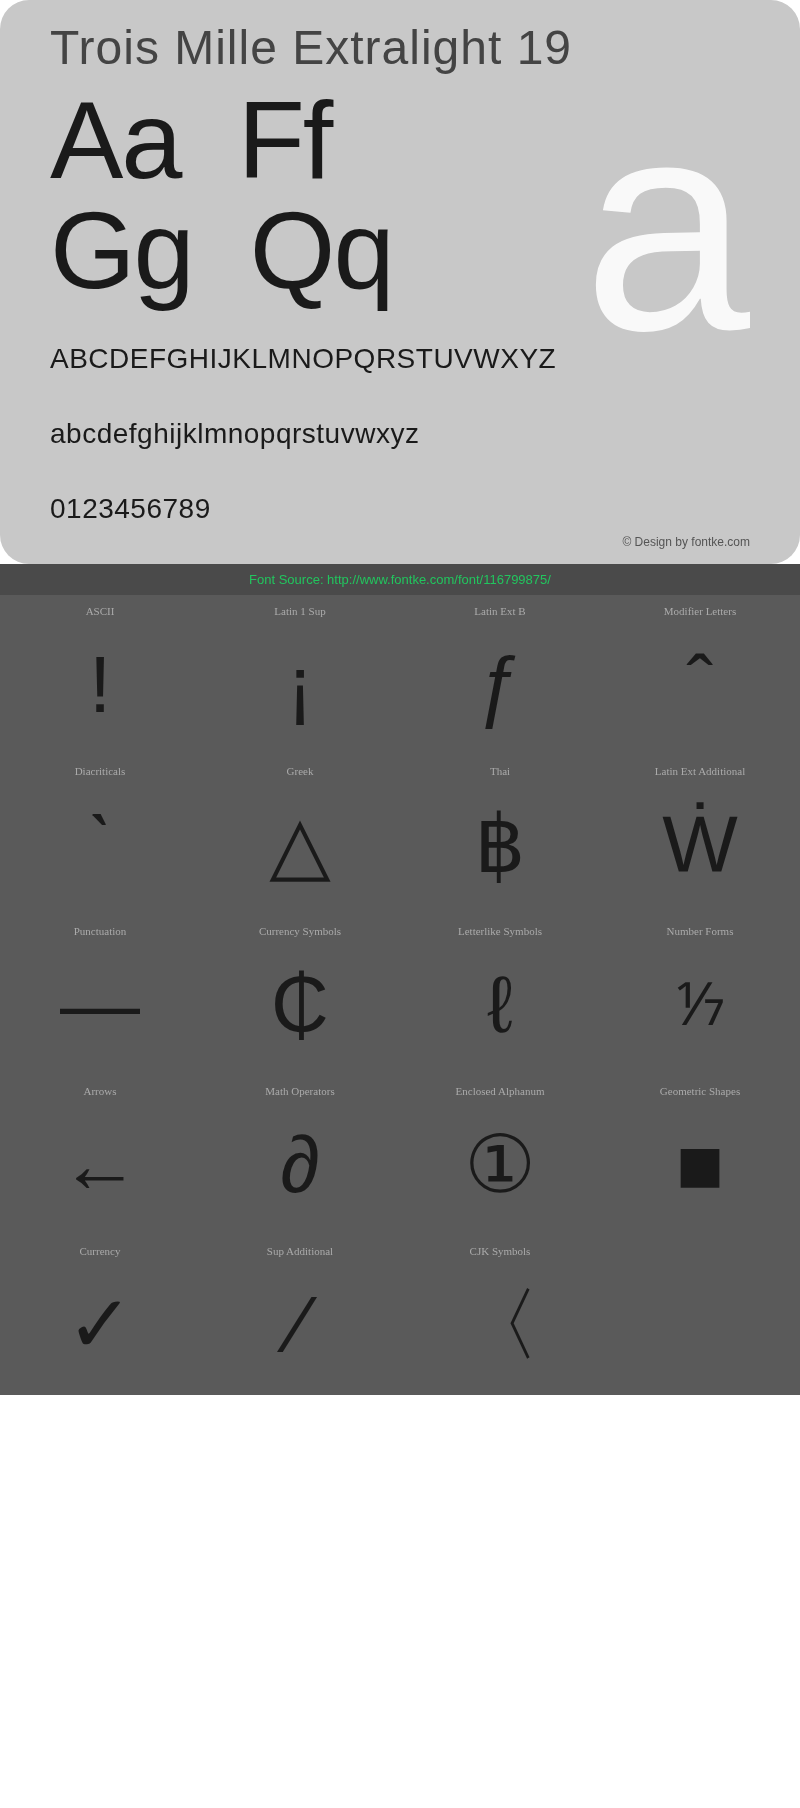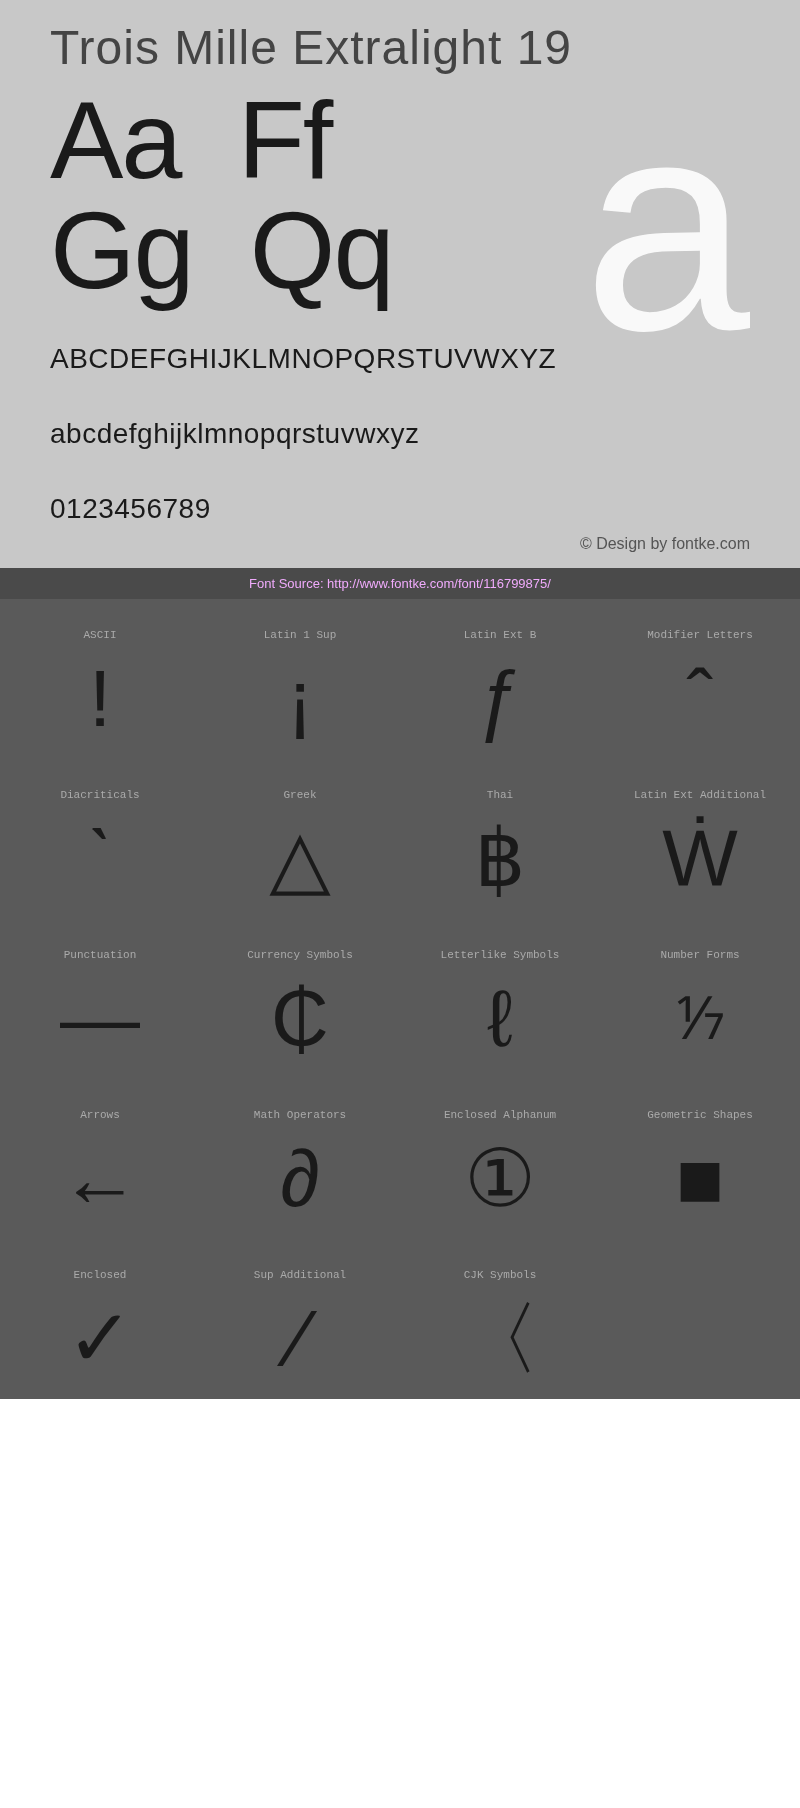--- a/index.html
+++ b/index.html
@@ -3,20 +3,21 @@
   <meta charset="utf-8">
   <style>
     * { margin: 0; padding: 0; box-sizing: border-box; }
     body { width: 800px; background: #fff; font-family: sans-serif; }
 
     
     .preview-area {
       background: #c8c8c8;
       padding: 20px 50px 10px 50px;
       position: relative;
+      border-radius: 29px;
     }
     .font-title {
       font-size: 48px;
       font-weight: 200;
       color: #444;
       letter-spacing: 1px;
       margin-bottom: 10px;
       font-family: 'Helvetica Neue', Helvetica, Arial, sans-serif;
       font-weight: 100;
     }
@@ -48,30 +49,30 @@
       margin-top: 33px;
       font-size: 28px;
       font-weight: 100;
       color: #1a1a1a;
       letter-spacing: 0.5px;
       line-height: 1.5;
       font-family: 'Helvetica Neue', Helvetica, Arial, sans-serif;
     }
     .copyright-row {
       text-align: right;
-      font-size: 16px;
+      font-size: 12px;
       color: #555;
       padding: 5px 0;
       font-family: sans-serif;
     }
 
     
     .source-bar {
       background: #4a4a4a;
-      color: #f0abfc;
+      color: #22c55e;
       font-size: 13px;
       text-align: center;
       padding: 8px;
       font-family: sans-serif;
     }
 
     
     .glyph-grid {
       background: #5a5a5a;
       display: grid;
@@ -83,24 +84,23 @@
       display: flex;
       flex-direction: column;
       align-items: center;
       min-height: 160px;
     }
     .glyph-label {
       font-size: 11px;
       color: #aaa;
       text-align: center;
       margin-bottom: 5px;
-      font-family: Liberation Mono, monospace;
+      font-family: Liberation Serif, serif;
       width: 100%;
       text-align: center;
-      margin-top: 20px;
     }
     .glyph-symbol {
       font-size: 80px;
       font-weight: 100;
       color: #1a1a1a;
       font-family: 'Helvetica Neue', Helvetica, Arial, sans-serif;
       line-height: 1;
       flex: 1;
       display: flex;
       align-items: center;
@@ -191,21 +191,21 @@
     </div>
     <div class="glyph-cell">
       <div class="glyph-label">Enclosed Alphanum</div>
       <div class="glyph-symbol">①</div>
     </div>
     <div class="glyph-cell">
       <div class="glyph-label">Geometric Shapes</div>
       <div class="glyph-symbol" style="color: rgb(26, 26, 26); font-size: 80px;">■</div>
     </div>
     <div class="glyph-cell">
-      <div class="glyph-label">Enclosed</div>
+      <div class="glyph-label">Currency</div>
       <div class="glyph-symbol">✓</div>
     </div>
     <div class="glyph-cell">
       <div class="glyph-label">Sup Additional</div>
       <div class="glyph-symbol">⁄</div>
     </div>
     <div class="glyph-cell">
       <div class="glyph-label">CJK Symbols</div>
       <div class="glyph-symbol">〈</div>
     </div>

